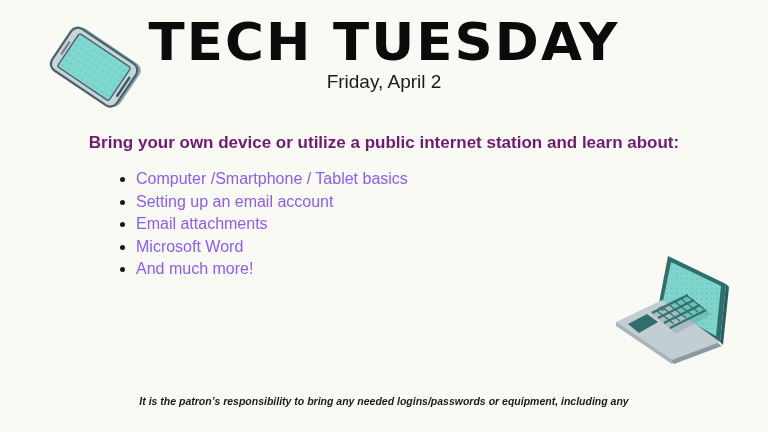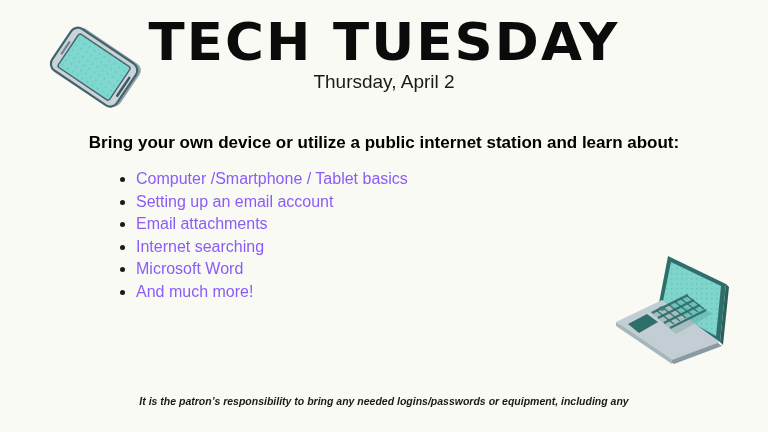--- a/index.html
+++ b/index.html
@@ -57,21 +57,21 @@
   
   .lead {
     position: absolute;
     top: 131px;
     left: 0;
     width: 768px;
     text-align: center;
     font-size: 17px;
     line-height: 24px;
     font-weight: 700;
-    color: #000000;
+    color: #701a75;
   }
 
   
   .bullets {
     position: absolute;
     top: 168px;
     left: 104px;
     margin: 0;
     padding: 0 0 0 16px;
     list-style: none;
@@ -150,29 +150,28 @@
 
         <rect x="46" y="11.5" width="16" height="2.2" rx="1.1" fill="#6F868E"></rect>
 
         <rect x="42" y="81" width="24" height="2.4" rx="1.2" fill="#3E565C"></rect>
       </g>
     </svg>
   </div>
 
   <div class="title">TECH TUESDAY</div>
 
-  <div class="date-line date-1">Thursday, April 2</div>
+  <div class="date-line date-1">Friday, April 2</div>
 
   <div class="lead">Bring your own device or utilize a public internet station and learn about:</div>
 
   <ul class="bullets">
     <li>Computer /Smartphone / Tablet basics</li>
     <li>Setting up an email account</li>
     <li>Email attachments</li>
-    <li>Internet searching</li>
     <li>Microsoft Word</li>
     <li>And much more!</li>
   </ul>
 
   <div class="laptop-art">
     <svg viewBox="0 0 144 126" width="144" height="126">
       <defs>
         <pattern id="dots-laptop" width="5" height="5" patternUnits="userSpaceOnUse">
           <circle cx="1.8" cy="1.8" r="0.8" fill="#4FAFA6" opacity="0.6"></circle>
         </pattern>

